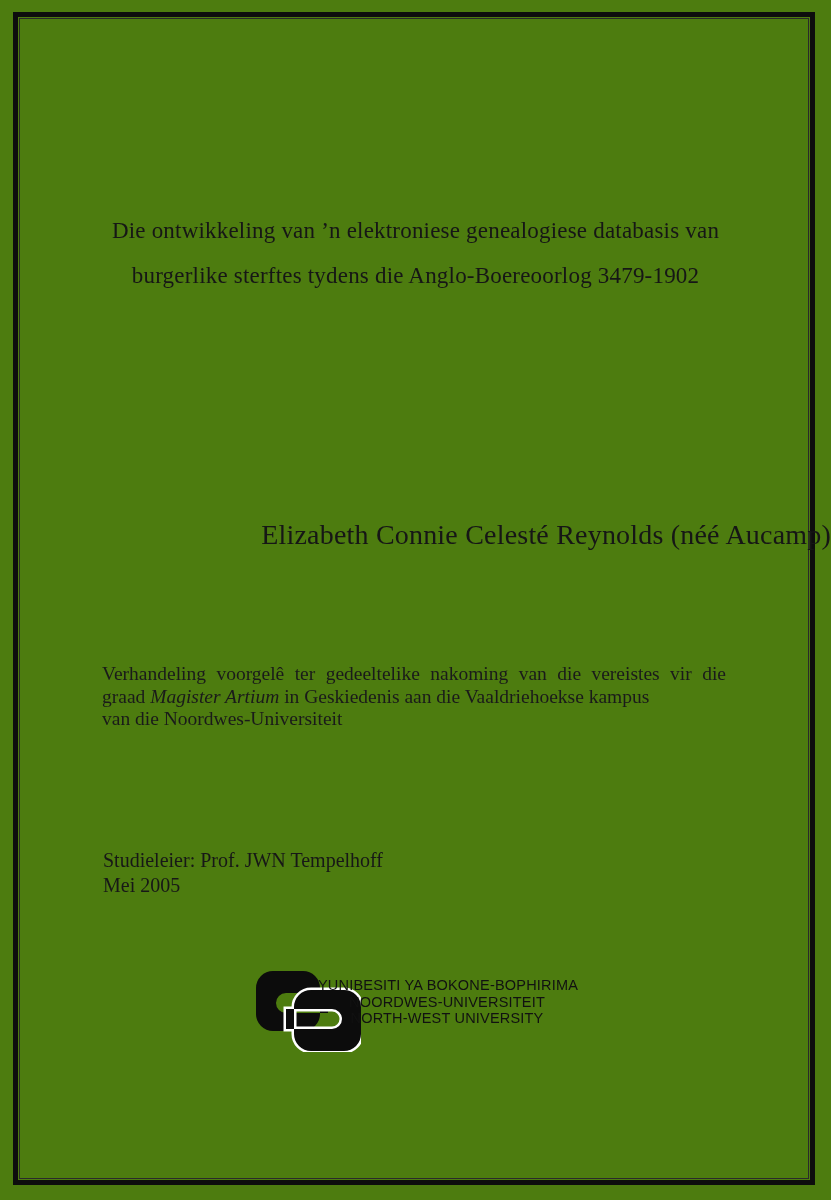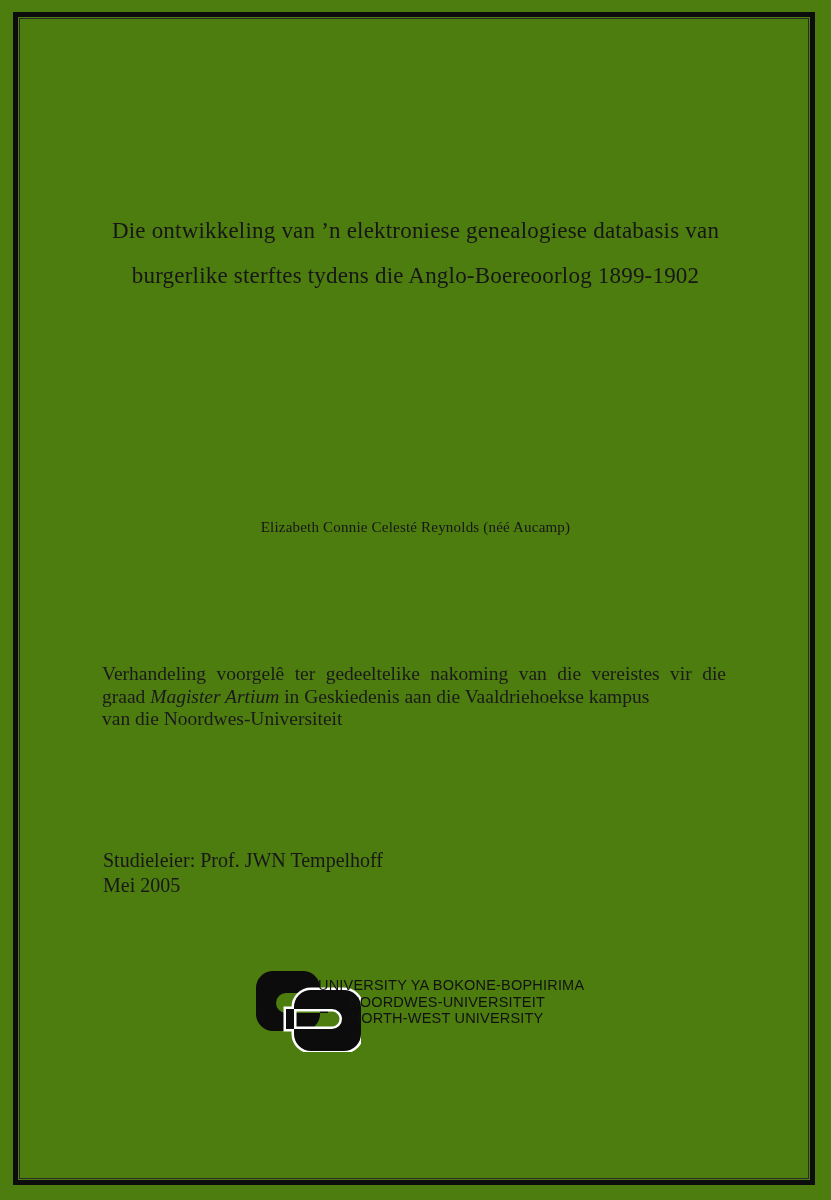--- a/index.html
+++ b/index.html
@@ -46,22 +46,22 @@
     top: 438px;
     left: 0; right: 0;
     text-align: center;
     font-size: 21px;
     color: #1a1a1a;
   }
   .author {
     position: absolute;
     top: 519px;
     left: 0; right: 0;
-    text-align: center;
-    font-size: 15px;
+    text-align: right;
+    font-size: 28px;
     letter-spacing: 0.2px;
     color: #161616;
   }
   .statement {
     position: absolute;
     top: 663px;
     left: 102px;
     width: 624px;
     font-size: 19.5px;
     line-height: 22.5px;
@@ -113,21 +113,21 @@
 <body>
 
 <div class="page">
 
   <div class="frame-outer">
     <div class="frame-inner"></div>
   </div>
 
   <div class="title-block">
     <div>Die ontwikkeling van ’n elektroniese genealogiese databasis van</div>
-    <div>burgerlike sterftes tydens die Anglo-Boereoorlog 1899-1902</div>
+    <div>burgerlike sterftes tydens die Anglo-Boereoorlog 3479-1902</div>
   </div>
 
 
   <div class="author">Elizabeth Connie Celesté Reynolds (néé Aucamp)</div>
 
   <div class="statement">
     <div class="justified">Verhandeling voorgelê ter gedeeltelike nakoming van die vereistes vir die</div>
     <div><span>graad </span><span class="ital">Magister Artium</span><span> in Geskiedenis aan die Vaaldriehoekse kampus</span></div>
     <div>van die Noordwes-Universiteit</div>
   </div>
@@ -146,19 +146,19 @@
 
       <path fill="none" stroke="#ffffff" stroke-width="5" d="
         M55,21 h33 a17,17 0 0 1 17,17 v27 a17,17 0 0 1 -17,17 h-33 a17,17 0 0 1 -17,-17 v-27 a17,17 0 0 1 17,-17 z
         M30,40 h46 a10,10 0 0 1 10,10 a10,10 0 0 1 -10,10 h-46 v-20 z"></path>
 
       <path fill="#0c0c0c" fill-rule="evenodd" d="
         M55,21 h33 a17,17 0 0 1 17,17 v27 a17,17 0 0 1 -17,17 h-33 a17,17 0 0 1 -17,-17 v-27 a17,17 0 0 1 17,-17 z
         M30,40 h46 a10,10 0 0 1 10,10 a10,10 0 0 1 -10,10 h-46 v-20 z"></path>
     </svg>
     <div class="logo-text">
-      <div>UNIVERSITY YA BOKONE-BOPHIRIMA</div>
+      <div>YUNIBESITI YA BOKONE-BOPHIRIMA</div>
       <div>NOORDWES-UNIVERSITEIT</div>
       <div>NORTH-WEST UNIVERSITY</div>
     </div>
   </div>
 
 </div>
 
 </body></html>

